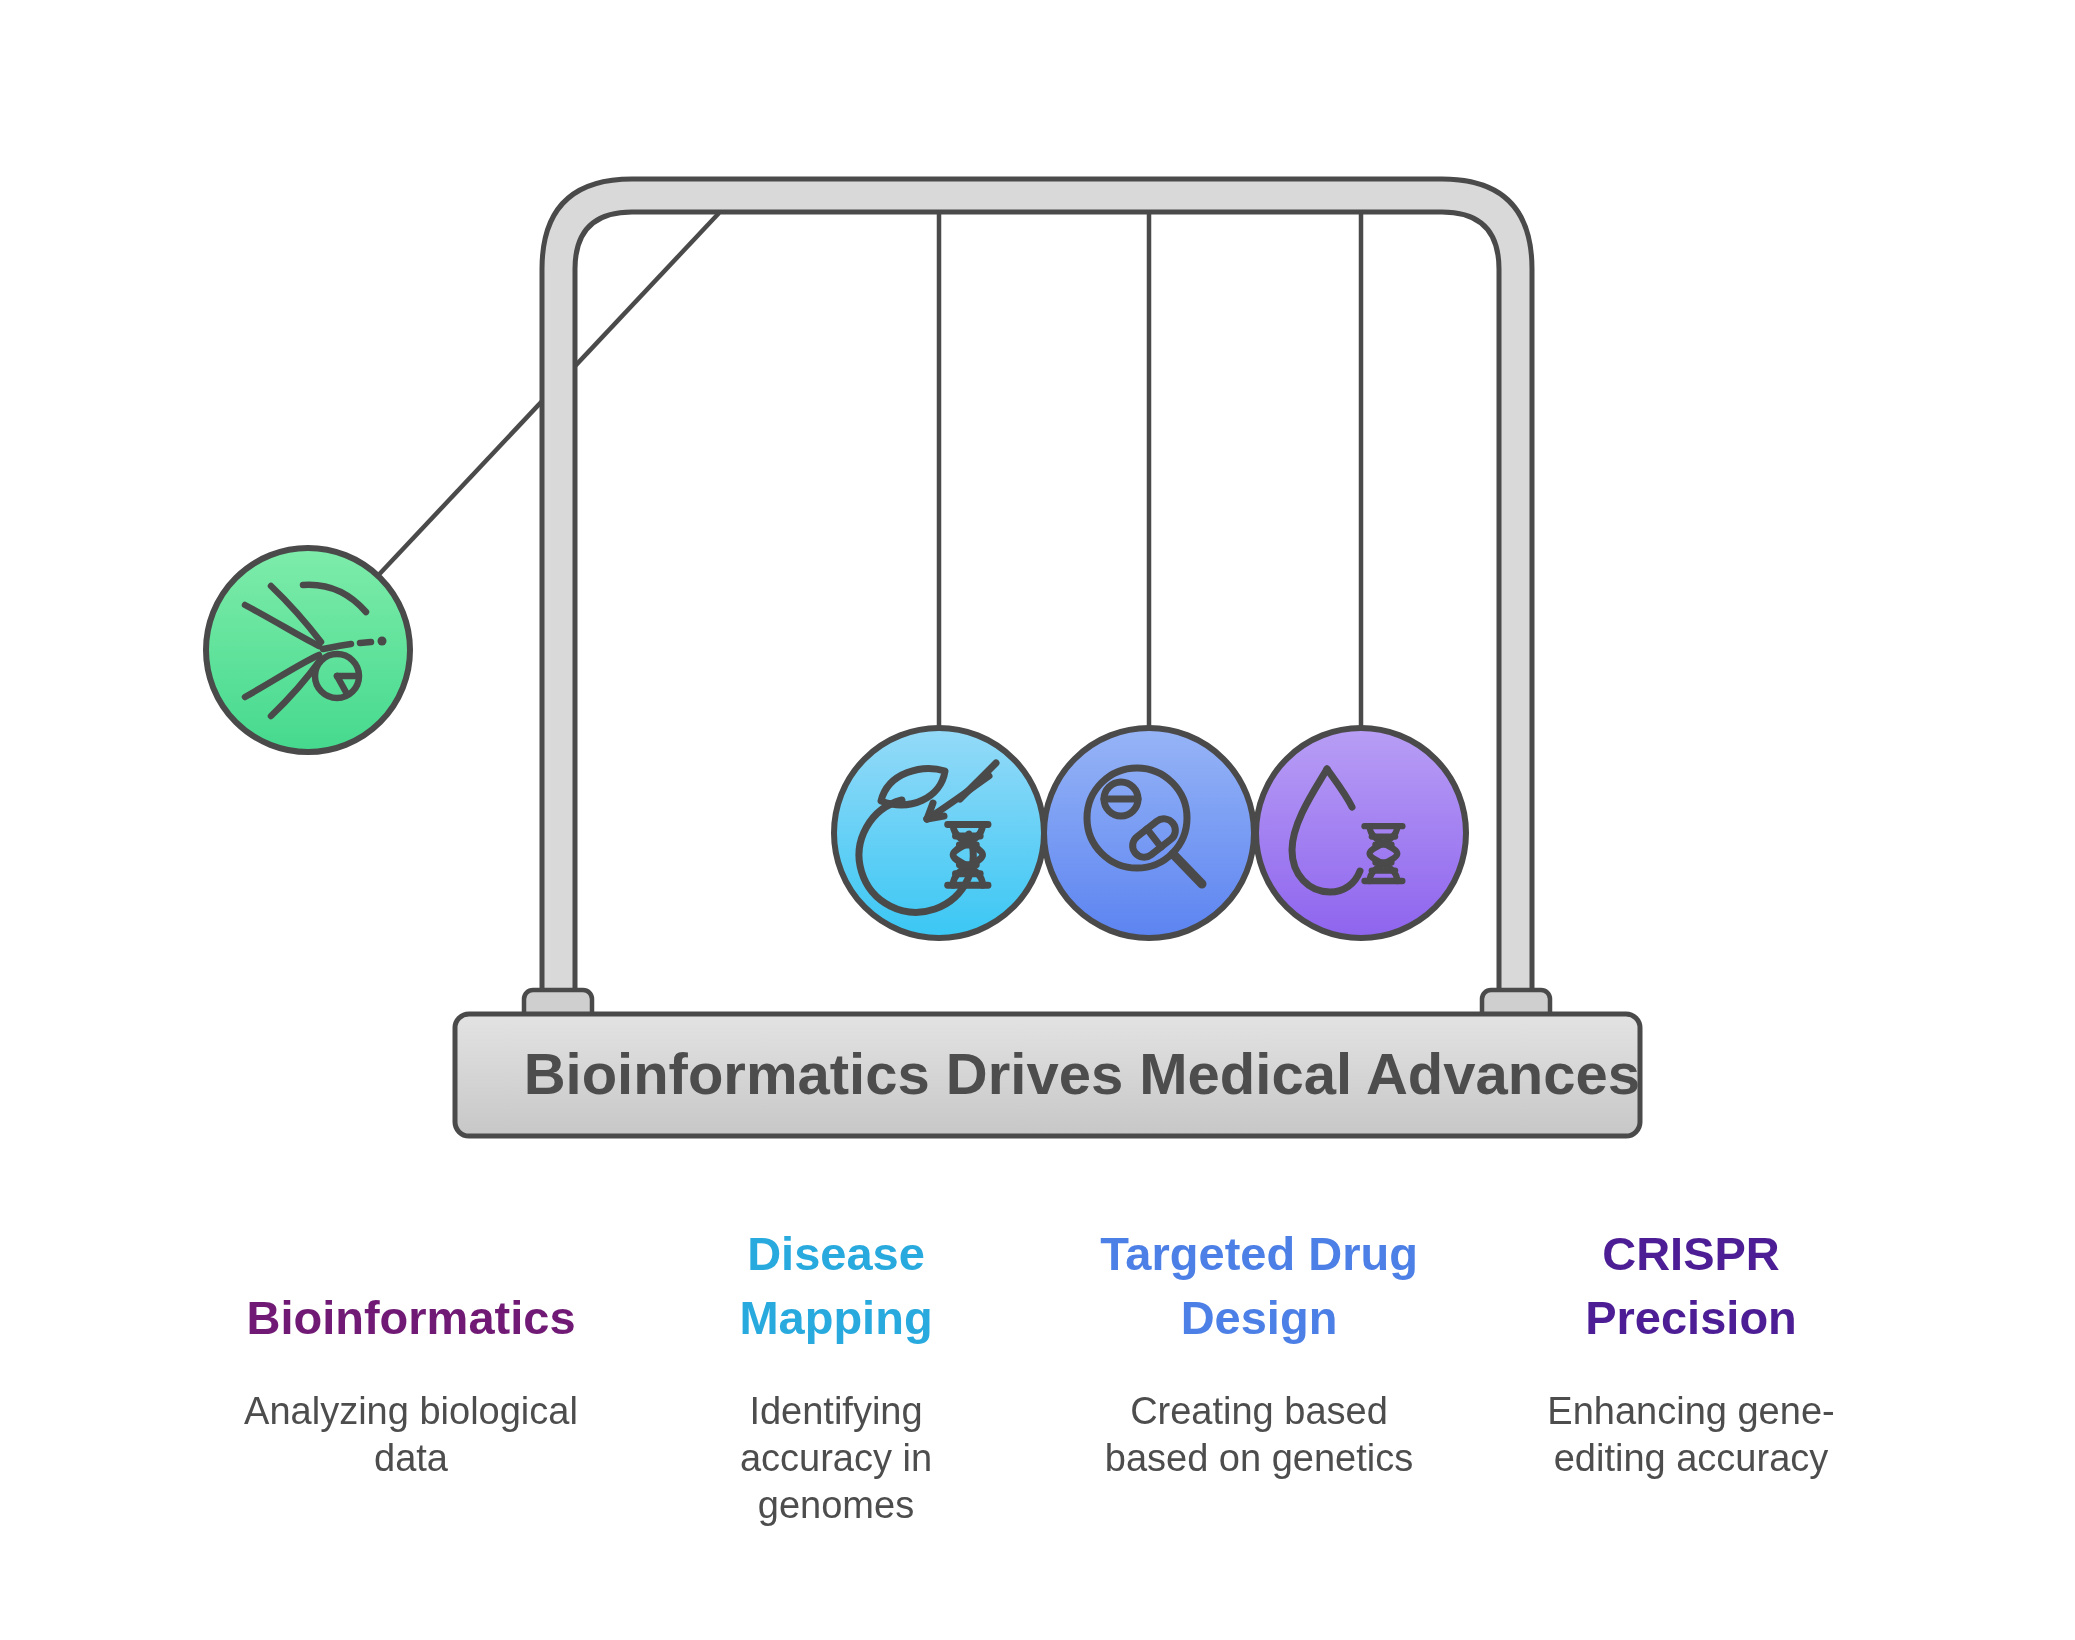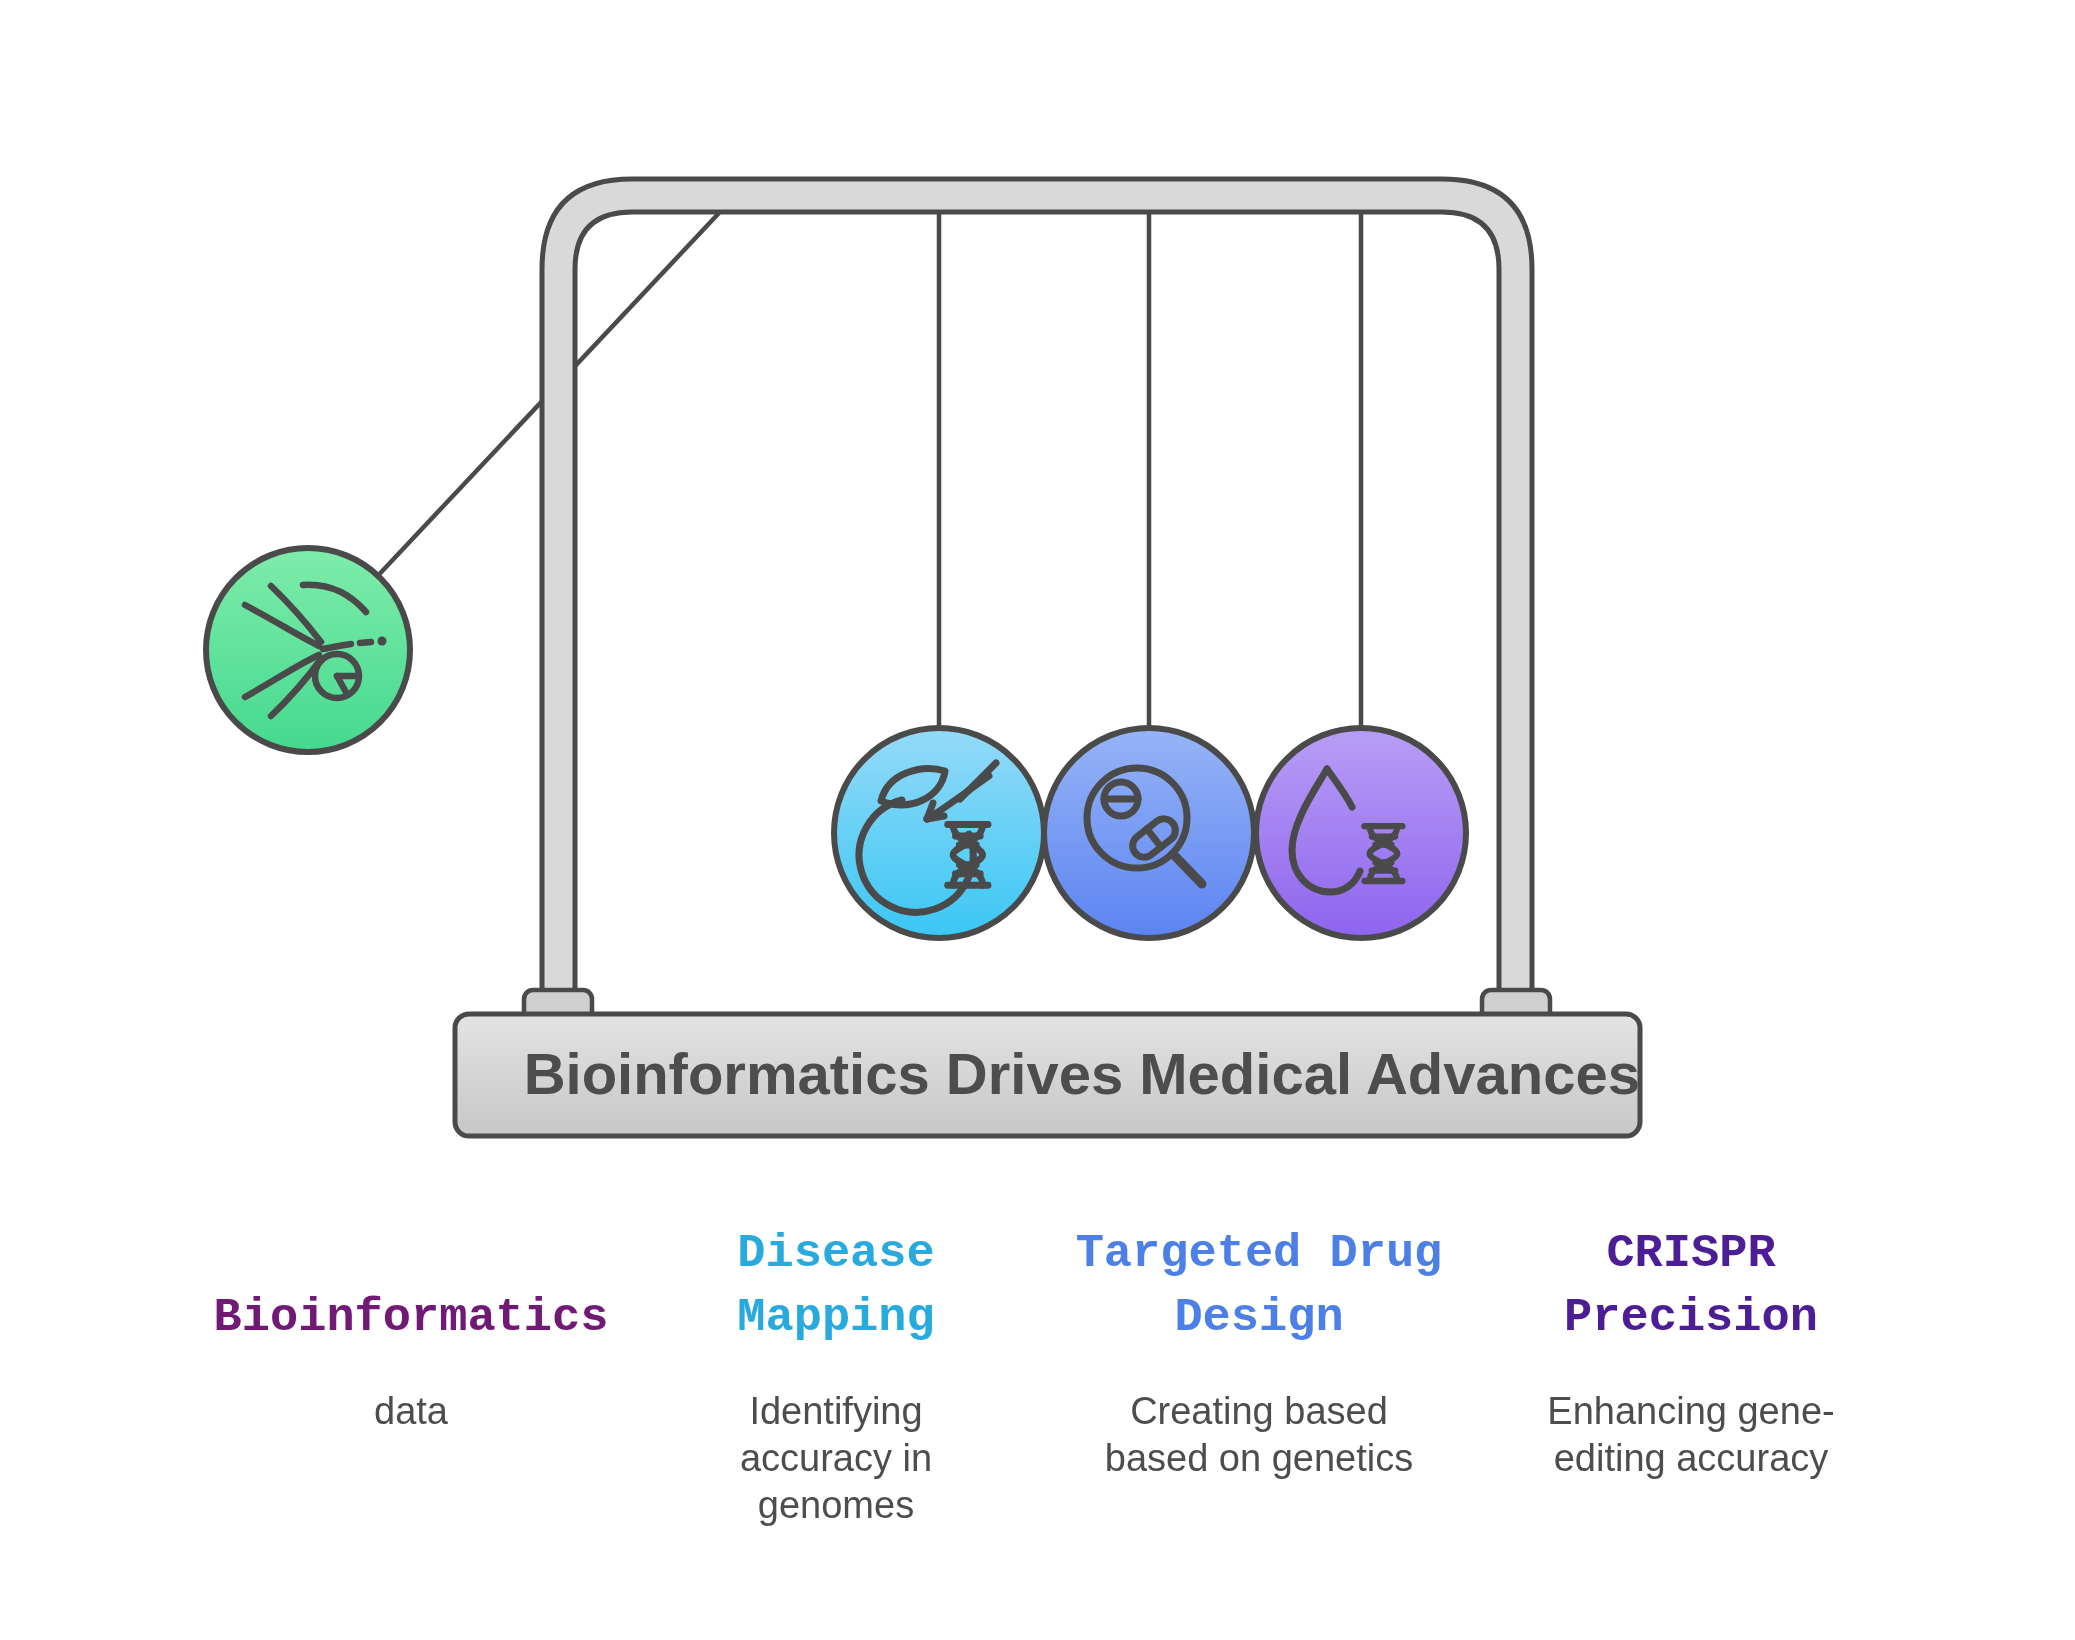--- a/index.html
+++ b/index.html
@@ -18,21 +18,21 @@
     font-size:58px;font-weight:bold;line-height:56px;
     color:#4d4d4d;
     letter-spacing:0px;
   }
   .col{
     position:absolute;top:1200px;width:480px;text-align:center;
   }
   .col-title{
     height:150px;
     display:flex;flex-direction:column;justify-content:flex-end;
-    font-weight:bold;font-size:47px;line-height:64px;font-family:Liberation Mono, monospace;
+    font-weight:bold;font-size:47px;line-height:64px;
   }
   .col-title span{display:block;}
   .col-desc{
     margin-top:38px;
     font-size:38px;line-height:47px;
     color:#4d4d4d;
   }
   .col-desc span{display:block;}
   .c0{left:171px;} .c1{left:596px;} .c2{left:1019px;} .c3{left:1451px;}
 </style>
@@ -147,20 +147,21 @@
     </g>
   </svg>
 
   <div class="base-title">Bioinformatics Drives Medical Advances</div>
 
   <div class="col c0">
     <div class="col-title" style="color: #701a75;">
       <span>Bioinformatics</span>
     </div>
     <div class="col-desc">
+      <span>Analyzing biological</span>
       <span>data</span>
     </div>
   </div>
 
   <div class="col c1">
     <div class="col-title" style="color: rgb(41, 170, 222);">
       <span>Disease</span>
       <span>Mapping</span>
     </div>
     <div class="col-desc">

